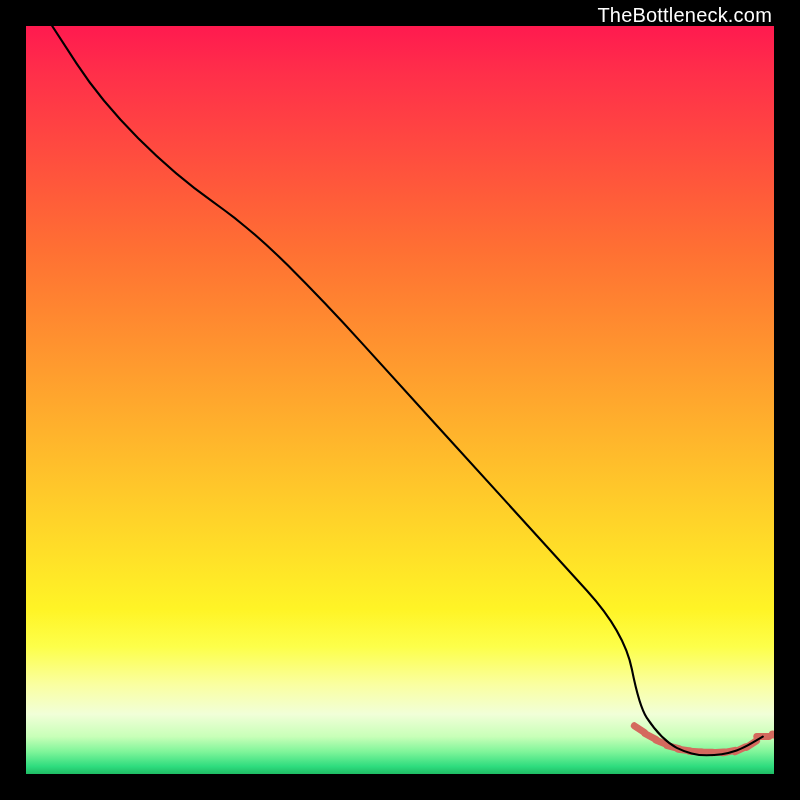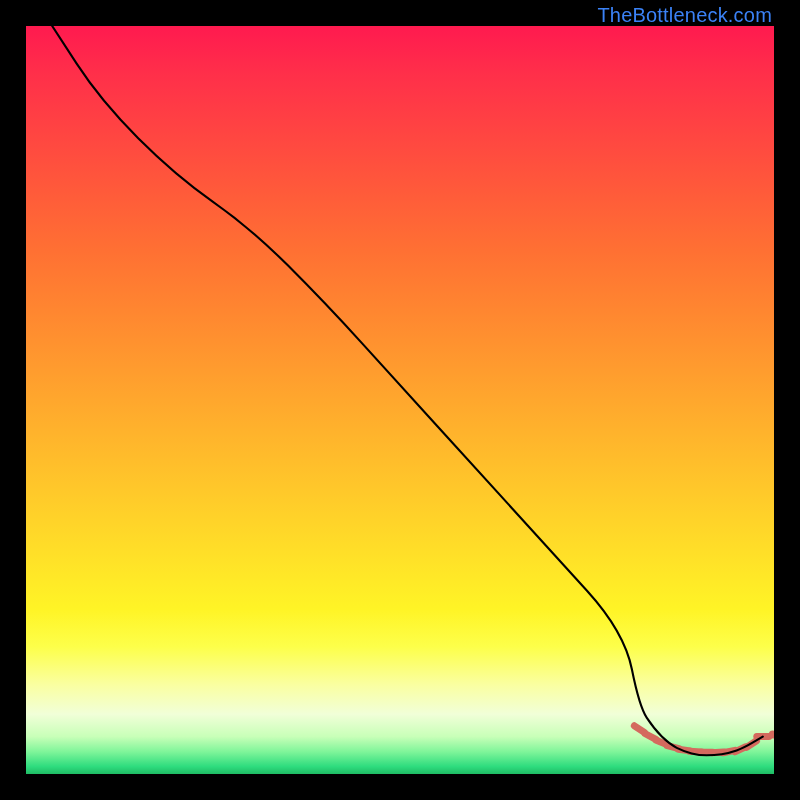--- a/index.html
+++ b/index.html
@@ -48,21 +48,21 @@
       #c8ffb8 95%,
       #80f59a 97%,
       #2edc7e 99%,
       #1fbc64 100%
     );
   }
   .watermark {
     position: absolute;
     top: 4px;
     right: 28px;
-    color: #3b82f6;
+    color: #ffffff;
     font-size: 20px;
     font-weight: 500;
     letter-spacing: 0.2px;
     user-select: none;
   }
   .curve-svg {
     position: absolute;
     left: 0;
     top: 0;
     width: 100%;

